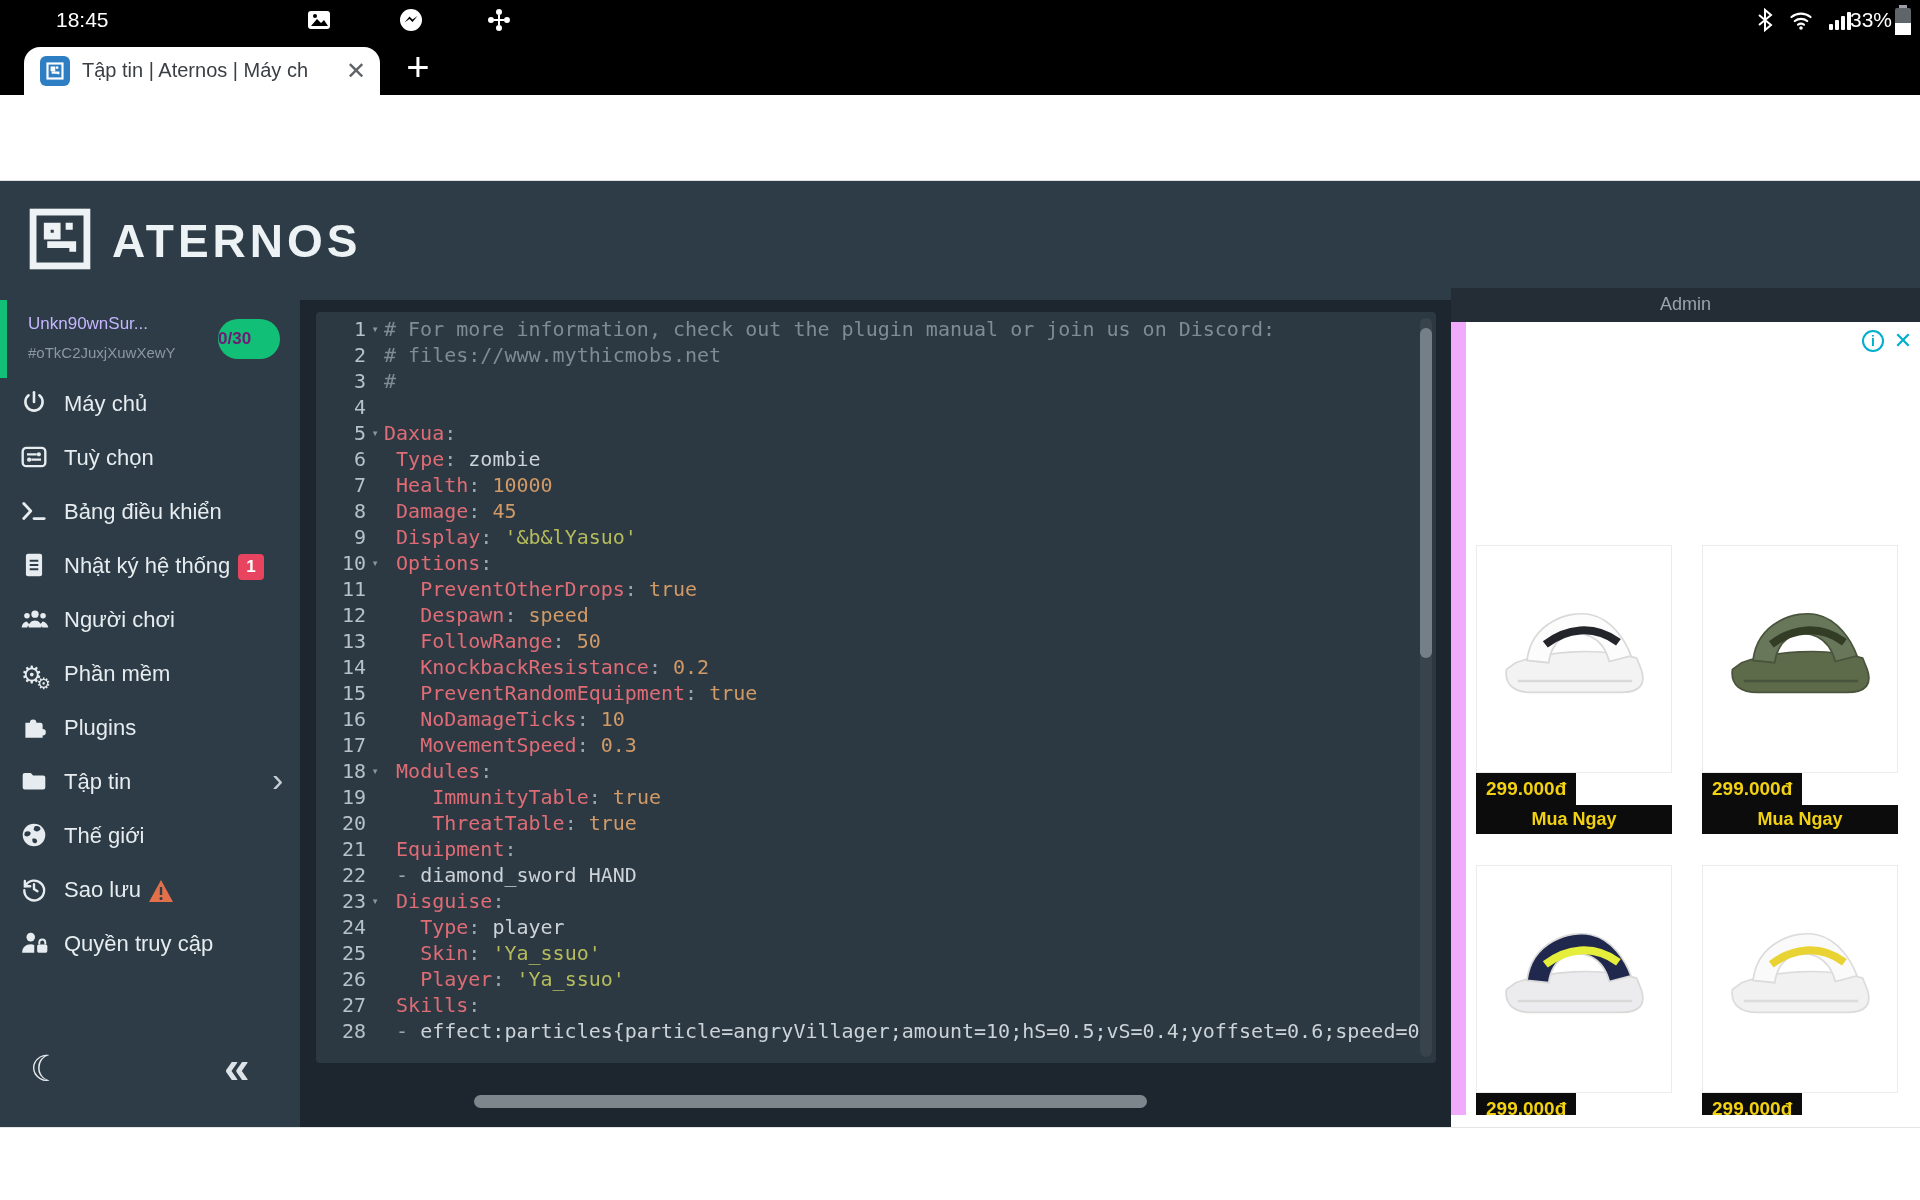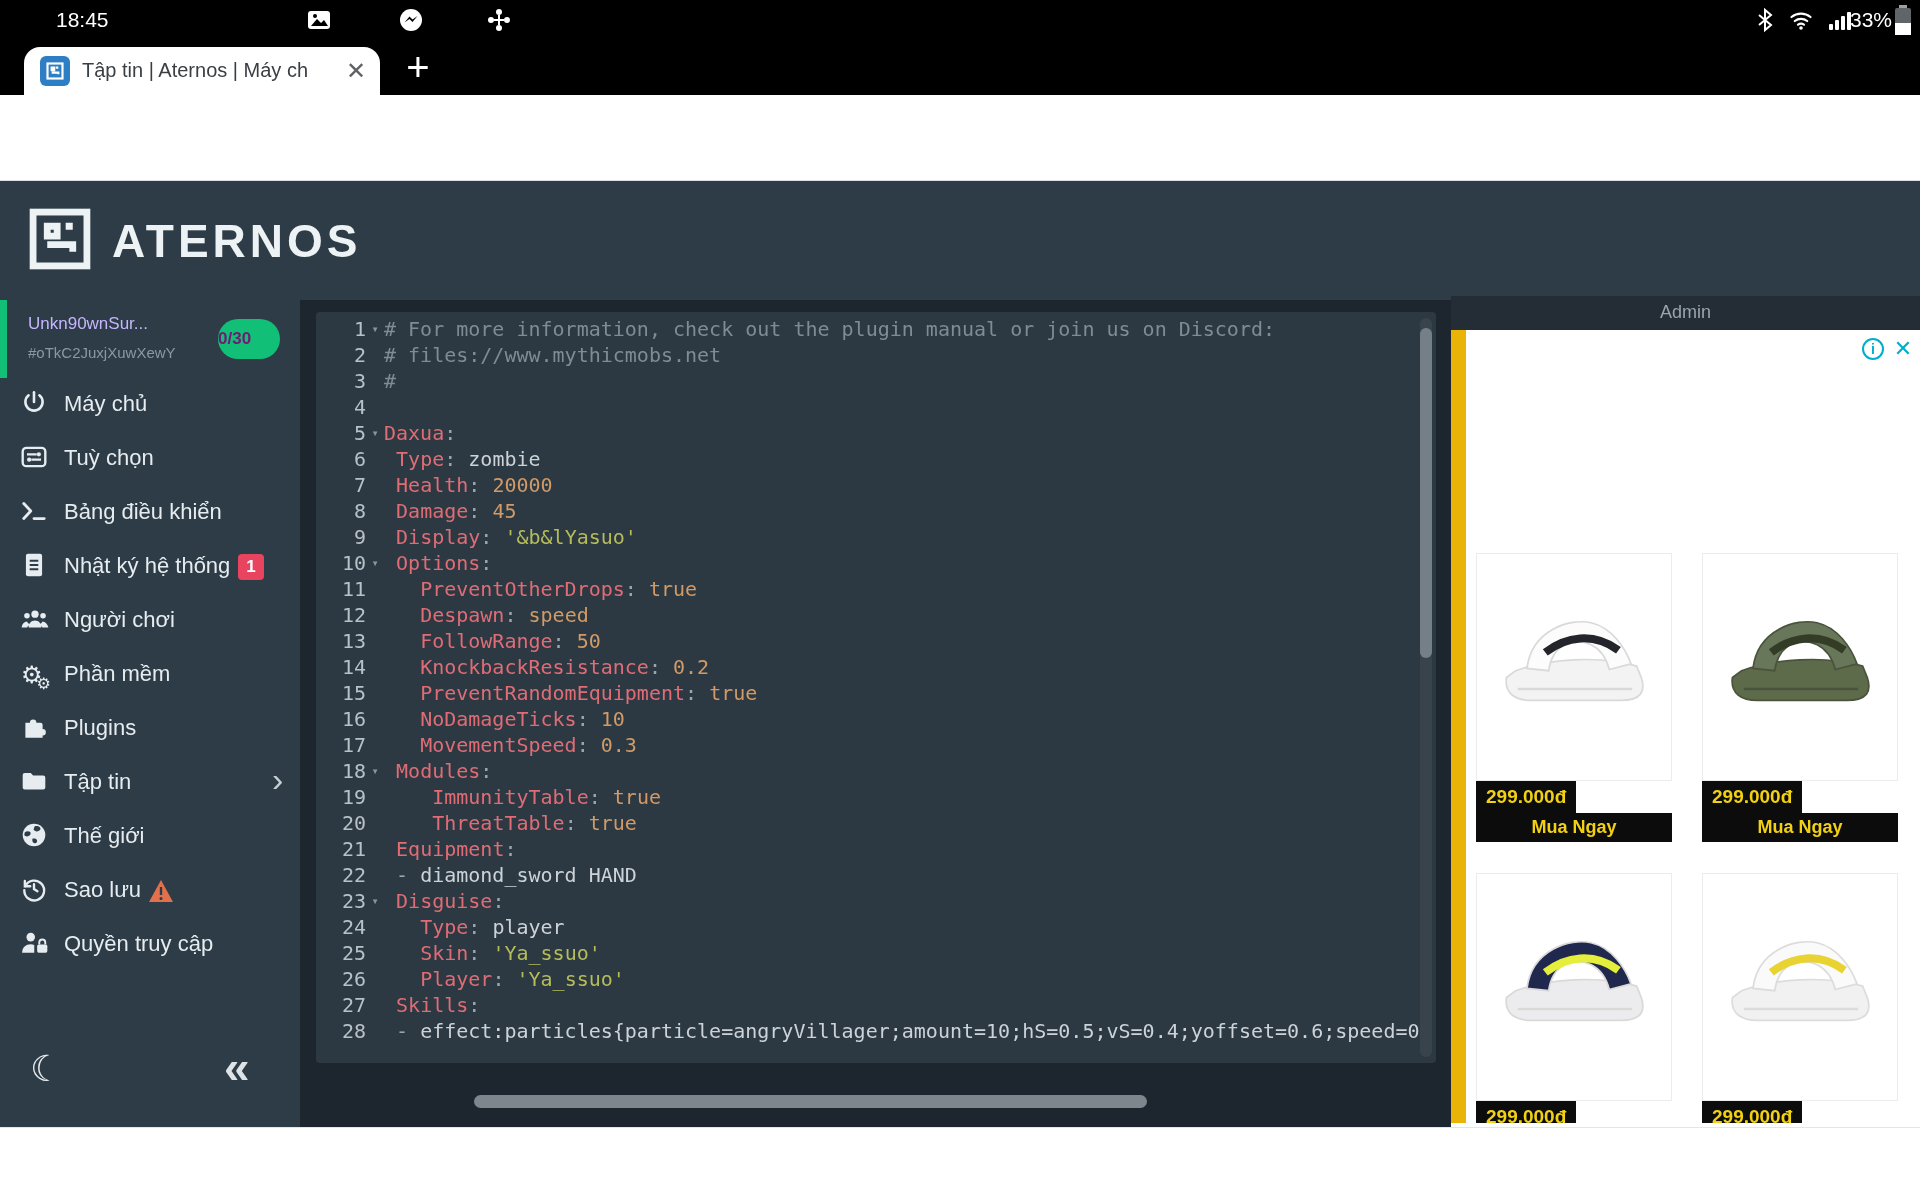--- a/index.html
+++ b/index.html
@@ -70,21 +70,21 @@
   .code-line{display:flex;height:26px;font-family:"DejaVu Sans Mono",monospace;font-size:20px;line-height:26px}
   .gutter{width:50px;text-align:right;color:#b8c1c7;flex:none}
   .foldslot{width:18px;flex:none;text-align:center;font-size:12px;color:#8a959d;line-height:26px}
   .codetext{white-space:pre;flex:none}
   .t-c{color:#808b93}.t-k{color:#e06c75}.t-p{color:#9aa5ad}.t-v{color:#ccd3d8}.t-n{color:#d19a66}.t-s{color:#b6bc5a}
   .vtrack{position:absolute;left:1104px;top:6px;width:12px;height:739px;background:#39434c;border-radius:6px}
   .vthumb{position:absolute;left:0;top:10px;width:12px;height:330px;background:#747f88;border-radius:6px}
   .hthumb{position:absolute;left:174px;top:795px;width:673px;height:13px;background:#7e868d;border-radius:7px}
 
   
-  .ads-col{position:absolute;left:1451px;top:296px;width:469px;height:827px;background:#eab308}
+  .ads-col{position:absolute;left:1451px;top:288px;width:469px;height:827px;background:#f0abfc}
   .admin-strip{position:absolute;left:0;top:0;width:469px;height:34px;background:#242d35;color:#9aa4ac;font-size:18px;text-align:center;line-height:32px}
   .ads-white{position:absolute;left:15px;top:34px;width:454px;height:793px;background:#fff;overflow:hidden}
   .adchoice{position:absolute;top:8px;width:22px;height:22px;color:#00aecd;font-size:18px;line-height:22px;text-align:center}
   .adchoice.info{left:396px;border:2px solid #00aecd;border-radius:50%;font-size:14px;font-weight:700;line-height:18px}
   .adchoice.x{left:426px;font-size:22px}
   .banner{position:absolute;left:28px;top:64px;width:382px;height:86px;background:#0a0a0a;text-align:center}
   .banner-title{margin-top:12px;font-size:34px;font-weight:800;letter-spacing:2px;color:#f7e017}
   .banner-sub{margin-top:2px;font-size:15px;letter-spacing:9px;color:#fff}
   .pcard{position:absolute;width:196px;height:290px}
   .pimg{position:absolute;left:0;top:0;width:196px;height:228px;background:#fff;border:1px solid #ececec}
@@ -482,21 +482,21 @@
             <span class="codetext"><span class="t-k">Daxua</span><span class="t-p">:</span></span>
           </div>
           <div class="code-line">
             <span class="gutter">6</span>
             <span class="foldslot"></span>
             <span class="codetext"><span class="t-p"> </span><span class="t-k">Type</span><span class="t-p">: </span><span class="t-v">zombie</span></span>
           </div>
           <div class="code-line">
             <span class="gutter">7</span>
             <span class="foldslot"></span>
-            <span class="codetext"><span class="t-p"> </span><span class="t-k">Health</span><span class="t-p">: </span><span class="t-n">20000</span></span>
+            <span class="codetext"><span class="t-p"> </span><span class="t-k">Health</span><span class="t-p">: </span><span class="t-n">10000</span></span>
           </div>
           <div class="code-line">
             <span class="gutter">8</span>
             <span class="foldslot"></span>
             <span class="codetext"><span class="t-p"> </span><span class="t-k">Damage</span><span class="t-p">: </span><span class="t-n">45</span></span>
           </div>
           <div class="code-line">
             <span class="gutter">9</span>
             <span class="foldslot"></span>
             <span class="codetext"><span class="t-p"> </span><span class="t-k">Display</span><span class="t-p">: </span><span class="t-s">'&amp;b&amp;lYasuo'</span></span>

